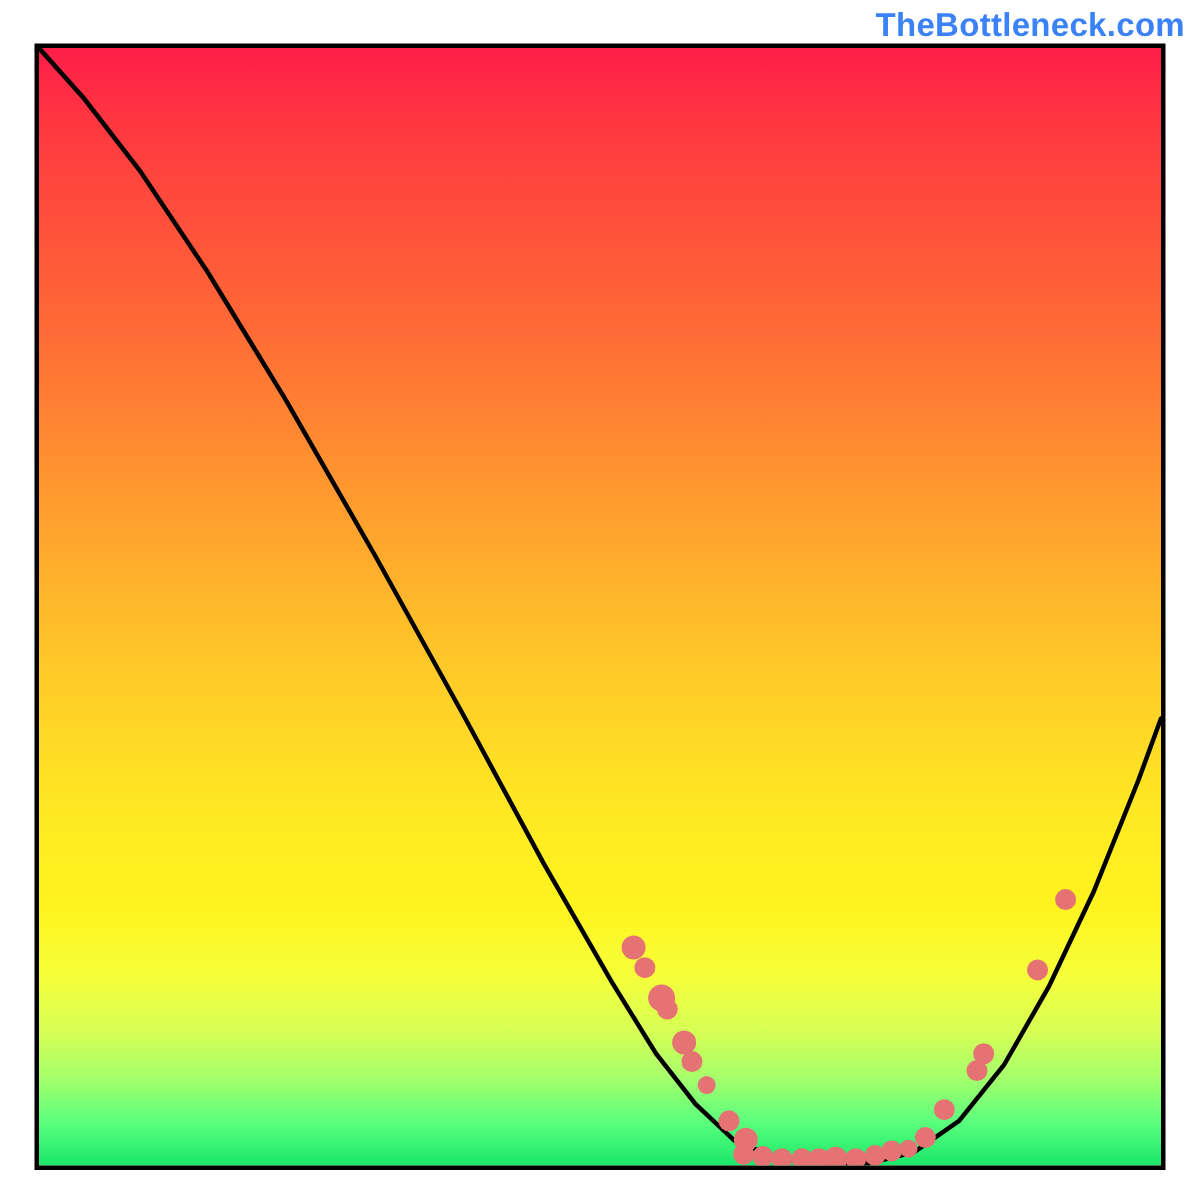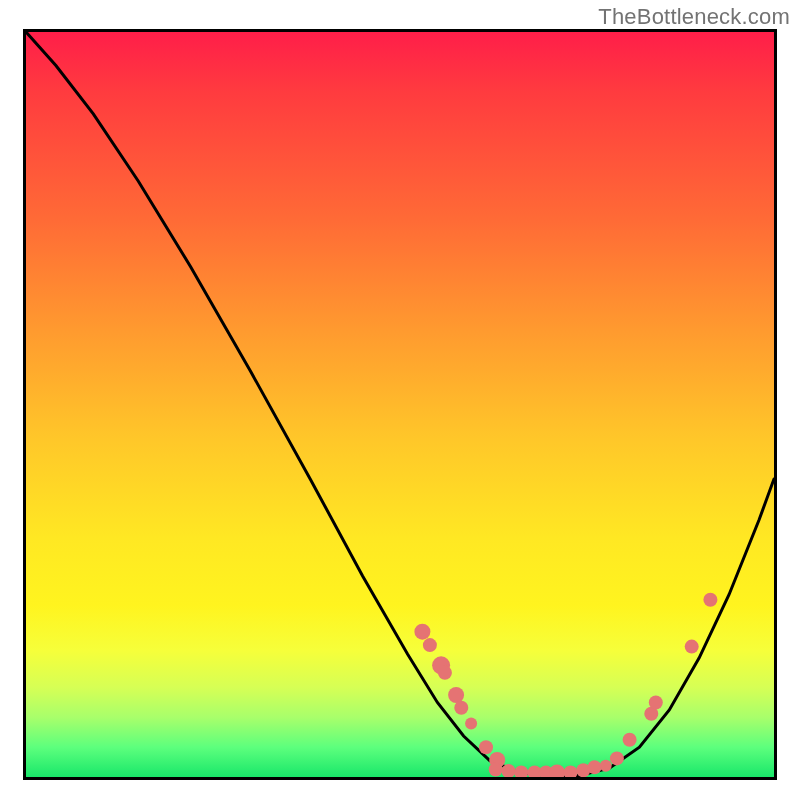--- a/index.html
+++ b/index.html
@@ -14,22 +14,22 @@
   .frame {
     position: relative;
     width: 800px;
     height: 800px;
   }
   .watermark {
     position: absolute;
     top: 4px;
     right: 10px;
     font-size: 22px;
-    font-weight: normal;
-    color: #737373;
+    font-weight: bold;
+    color: #3b82f6;
     letter-spacing: 0.2px;
   }
   
   .plot {
     position: absolute;
     left: 23px;
     top: 29px;
     width: 754px;
     height: 751px;
     box-sizing: border-box;

